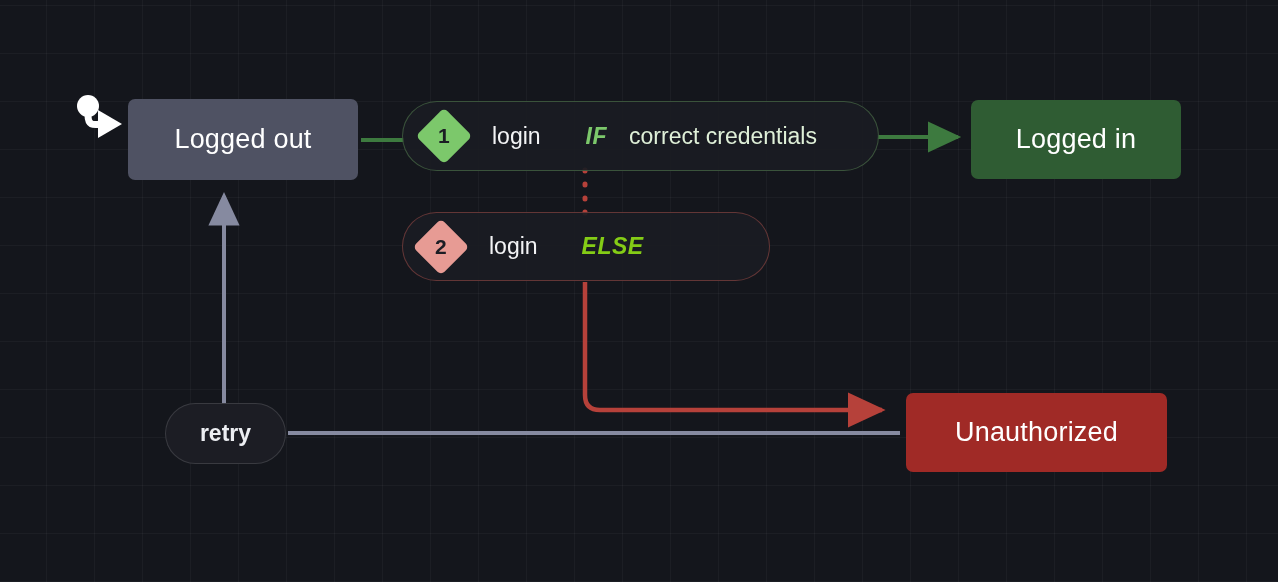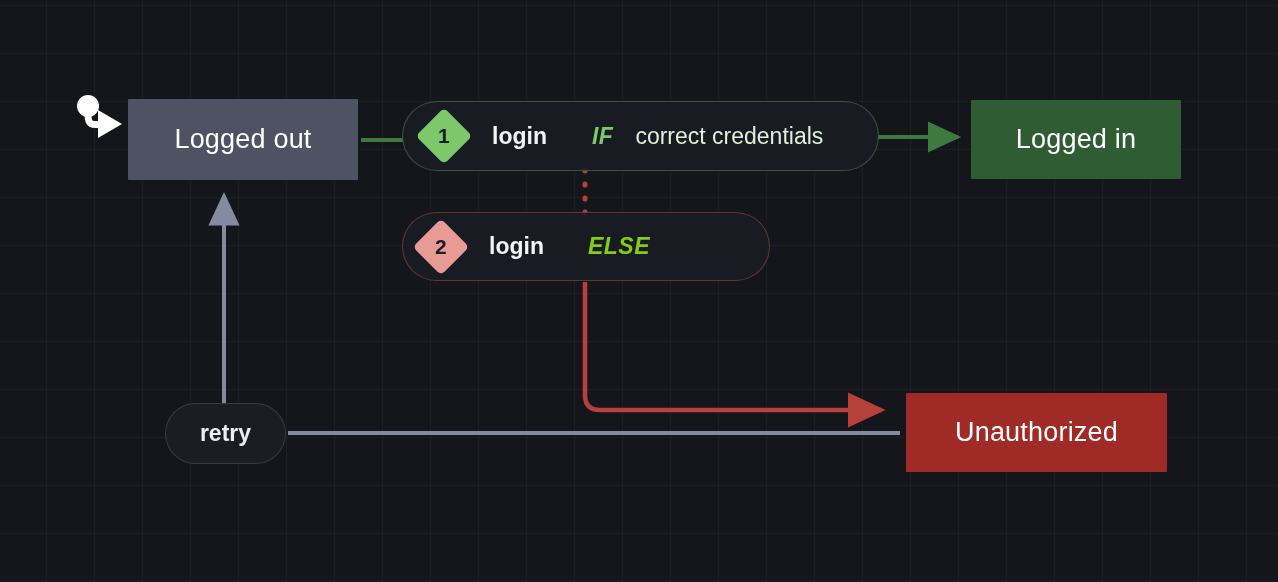--- a/index.html
+++ b/index.html
@@ -14,21 +14,21 @@
     background-image:
       linear-gradient(to right, rgba(255,255,255,.035) 1px, transparent 1px),
       linear-gradient(to bottom, rgba(255,255,255,.035) 1px, transparent 1px);
     background-size:48px 48px;
     background-position:-2px 5px;
   }
   #edges{position:absolute;inset:0;width:1278px;height:582px;}
 
   .node{position:absolute;box-sizing:border-box;display:flex;align-items:center;justify-content:center;}
 
-  .state-box{border-radius:1px;color:#ffffff;font-size:27px;letter-spacing:.2px;}
+  .state-box{border-radius:7px;color:#ffffff;font-size:27px;letter-spacing:.2px;}
   .state-loggedout{left:128px;top:99px;width:230px;height:81px;background:#4f5263;}
   .state-loggedin{left:971px;top:100px;width:210px;height:79px;background:#2f5c33;}
   .state-unauth{left:906px;top:393px;width:261px;height:79px;background:#a02a26;}
 
   .pill{
     position:absolute;box-sizing:border-box;display:flex;align-items:center;
     border-radius:999px;background:rgba(26,28,35,.92);
   }
   .pill-if{left:402px;top:101px;width:477px;height:70px;border:1px solid rgba(106,160,96,.42);}
   .pill-else{left:402px;top:212px;width:368px;height:69px;border:1px solid rgba(190,86,80,.45);}
@@ -36,21 +36,21 @@
     background:rgba(28,30,37,.95);justify-content:center;}
 
   .diamond{
     width:40px;height:40px;transform:rotate(45deg);border-radius:5px;
     display:flex;align-items:center;justify-content:center;flex:none;
   }
   .diamond span{transform:rotate(-45deg);font-size:21px;font-weight:bold;color:#1b1d24;}
   .d-green{background:#7cc86b;}
   .d-red{background:#e79b94;}
 
-  .lbl-event{font-size:23px;font-weight:bold;color:#f2f3f5;}
+  .lbl-event{font-size:23px;font-weight:normal;color:#f2f3f5;}
   .lbl-kw{font-size:23px;font-weight:bold;letter-spacing:.5px;font-style:italic;}
   .kw-if{color:#7cc86b;}
   .kw-else{color:#84cc16;}
   .lbl-cond{font-size:23px;color:#dff0d8;}
   .lbl-retry{font-size:23px;font-weight:bold;color:#eceef2;}
 </style>
 </head>
 <body>
 
 <div id="canvas">

